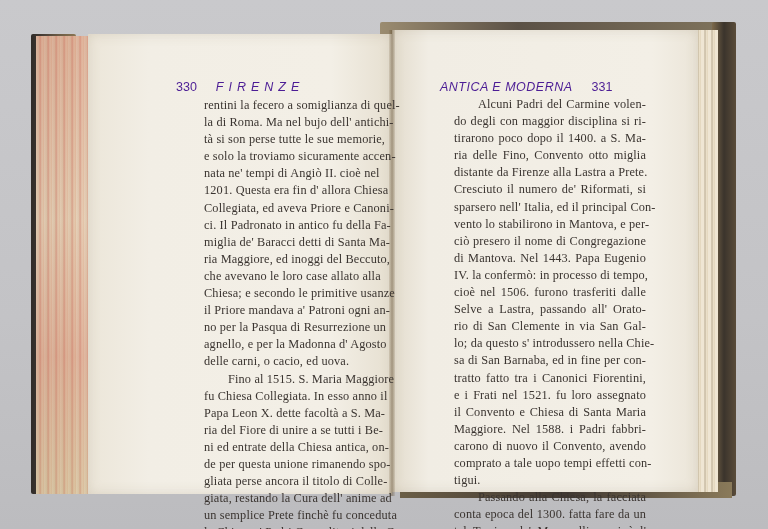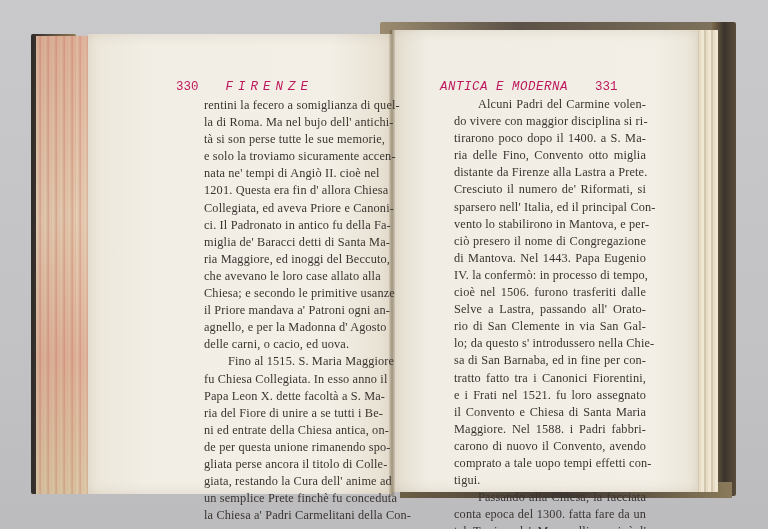--- a/index.html
+++ b/index.html
@@ -55,21 +55,21 @@
   }
   .text-block {
     position:absolute; color:#3a3430;
     font-family: "Liberation Serif", serif;
     font-size:12.3px; line-height:17.1px; letter-spacing:0.15px;
   }
   .text-block .line { white-space:nowrap; text-align:justify; text-align-last:justify; display:block; height:17.1px;margin-left:28px; }
   .text-block .line.last { text-align-last:left; }
   .text-block .line.indent { padding-left:24px; }
   .running-head {
-    position:absolute; color:#be185d; font-family:Liberation Mono, monospace;
+    position:absolute; color:#4c1d95; font-family:Liberation Sans, sans-serif;
     font-size:12.5px; white-space:nowrap;
   }
   .rh-title { font-style:italic; letter-spacing:5px; }
   .rh-title-right { font-style:italic; letter-spacing:0.5px; }
   .left-text { left:176px; top:97px; width:172px; }
   .right-text { left:426px; top:96px; width:220px; }
 </style>
 </head>
 <body>
 
@@ -104,38 +104,39 @@
     <span class="line">e solo la troviamo sicuramente accen-</span>
     <span class="line">nata ne' tempi di Angiò II. cioè nel</span>
     <span class="line">1201. Questa era fin d' allora Chiesa</span>
     <span class="line">Collegiata, ed aveva Priore e Canoni-</span>
     <span class="line">ci. Il Padronato in antico fu della Fa-</span>
     <span class="line">miglia de' Baracci detti di Santa Ma-</span>
     <span class="line">ria Maggiore, ed inoggi del Beccuto,</span>
     <span class="line">che avevano le loro case allato alla</span>
     <span class="line">Chiesa; e secondo le primitive usanze</span>
     <span class="line">il Priore mandava a' Patroni ogni an-</span>
+    <span class="line">no per la Pasqua di Resurrezione un</span>
     <span class="line">agnello, e per la Madonna d' Agosto</span>
     <span class="line last">delle carni, o cacio, ed uova.</span>
     <span class="line indent">Fino al 1515. S. Maria Maggiore</span>
     <span class="line">fu Chiesa Collegiata. In esso anno il</span>
     <span class="line">Papa Leon X. dette facoltà a S. Ma-</span>
     <span class="line">ria del Fiore di unire a se tutti i Be-</span>
     <span class="line">ni ed entrate della Chiesa antica, on-</span>
     <span class="line">de per questa unione rimanendo spo-</span>
     <span class="line">gliata perse ancora il titolo di Colle-</span>
     <span class="line">giata, restando la Cura dell' anime ad</span>
     <span class="line">un semplice Prete finchè fu conceduta</span>
     <span class="line">la Chiesa a' Padri Carmelitani della Con-</span>
 
   </div>
 
   <div class="text-block right-text">
     <span class="line indent">Alcuni Padri del Carmine volen-</span>
-    <span class="line">do vivere con maggior disciplina si ri-</span>
+    <span class="line">do degli con maggior disciplina si ri-</span>
     <span class="line">tirarono poco dopo il 1400. a S. Ma-</span>
     <span class="line">ria delle Fino, Convento otto miglia</span>
     <span class="line">distante da Firenze alla Lastra a Prete.</span>
     <span class="line">Cresciuto il numero de' Riformati, si</span>
     <span class="line">sparsero nell' Italia, ed il principal Con-</span>
     <span class="line">vento lo stabilirono in Mantova, e per-</span>
     <span class="line">ciò presero il nome di Congregazione</span>
     <span class="line">di Mantova. Nel 1443. Papa Eugenio</span>
     <span class="line">IV. la confermò: in processo di tempo,</span>
     <span class="line">cioè nel 1506. furono trasferiti dalle</span>

